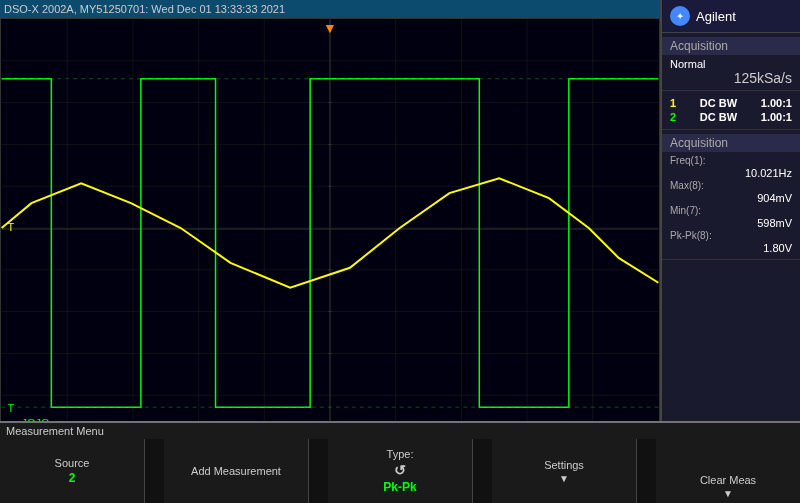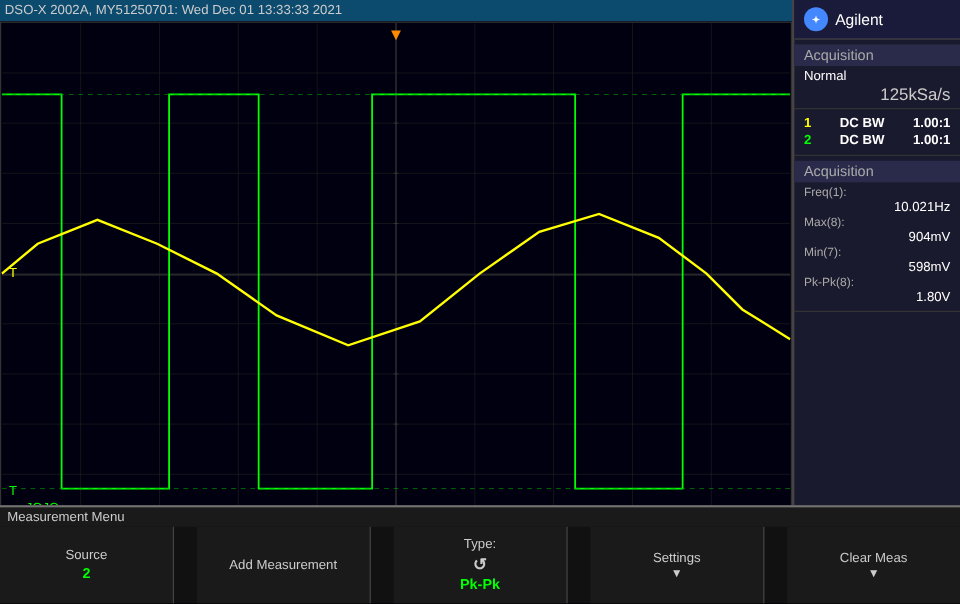--- a/index.html
+++ b/index.html
@@ -171,21 +171,21 @@
       align-items: center;
       justify-content: center;
       border-right: 1px solid #444;
       cursor: pointer;
       background: #1a1a1a;
       color: #ccc;
       font-size: 11px;
       padding: 4px 2px;
       gap: 2px;
     }
-    .menu-btn:last-child { border-right: none; }
+    .menu-btn:last-child { border-right: none; justify-content: flex-end; }
     .menu-btn-title {
       color: #ccc;
       font-size: 11px;
     }
     .menu-btn-value {
       color: #00ff00;
       font-size: 12px;
       font-weight: bold;
     }
     .menu-arrow {

